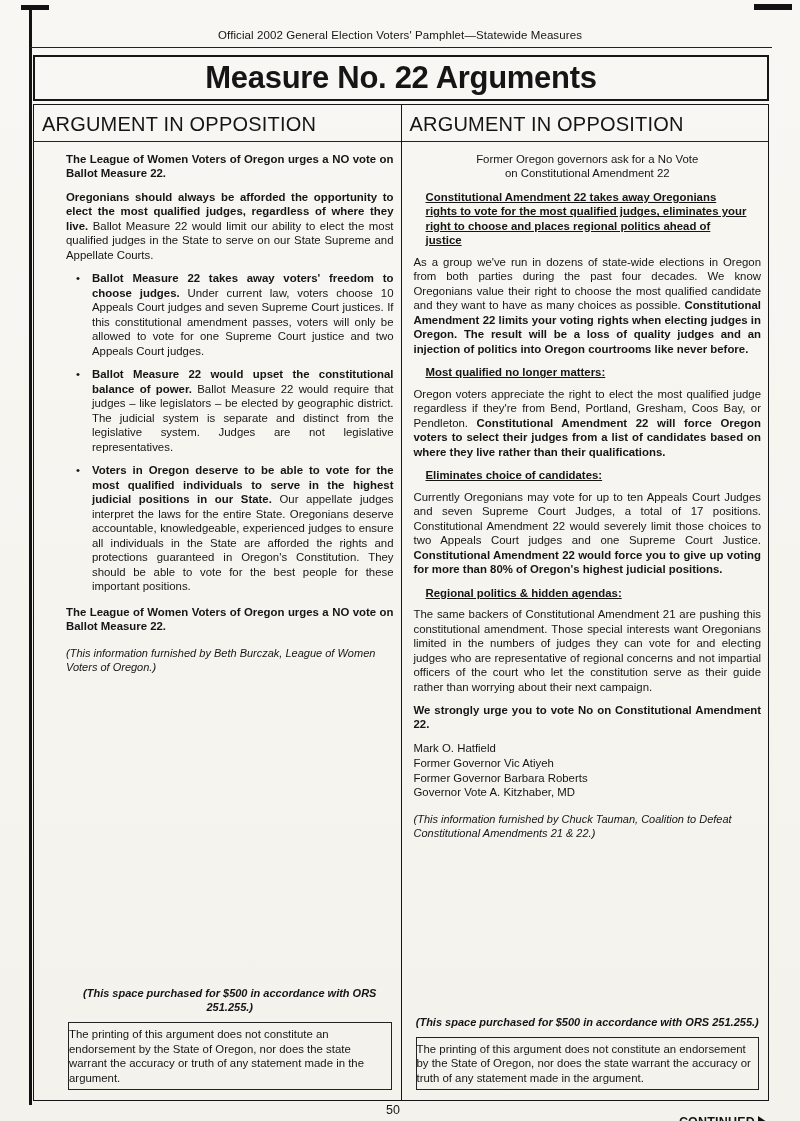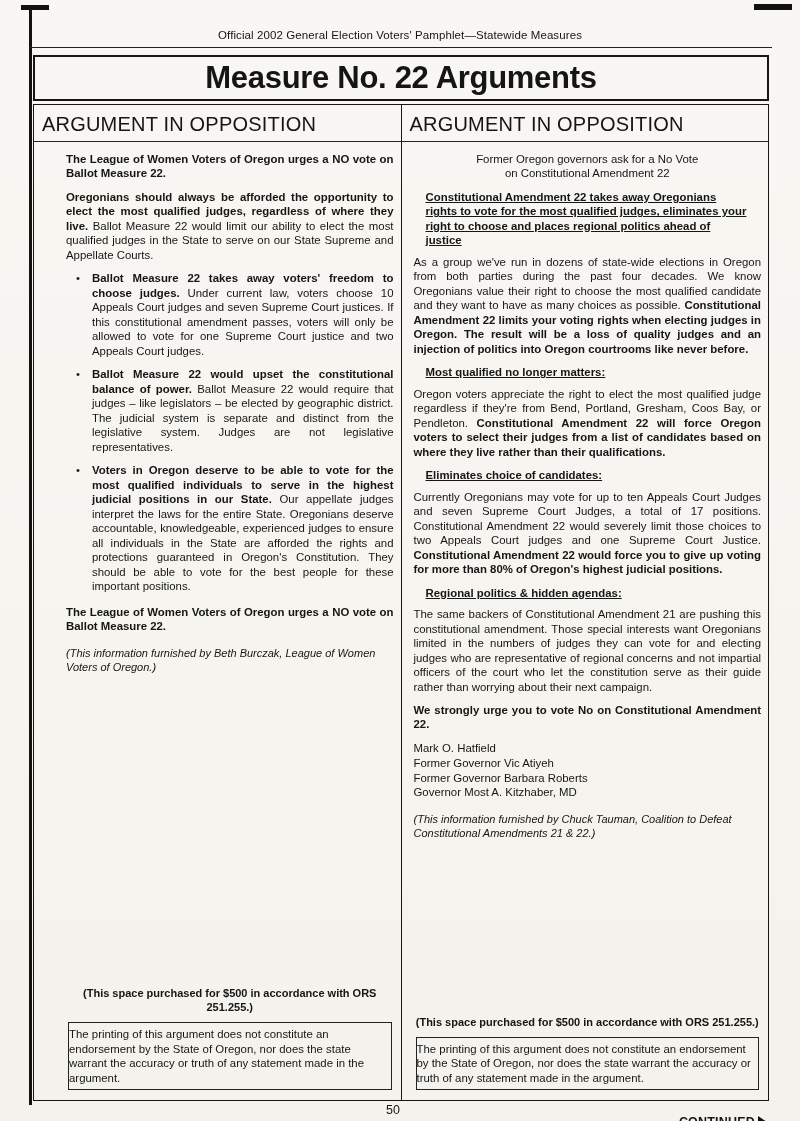--- a/index.html
+++ b/index.html
@@ -40,21 +40,21 @@
   .center{text-align:center;white-space:pre-line;}
   .sec-head{margin:0 12px 7px;font-weight:bold;text-decoration:underline;text-align:left;}
   .bullets{margin:0 0 2px;}
   .bullet{position:relative;margin:0 0 9px 10px;padding-left:16px;text-align:justify;}
   .bullet-dot{position:absolute;left:0;top:0;}
   .furnished{margin:4px 0 0;font-size:11px;font-style:italic;text-align:left;}
   .signatory{line-height:1.3;}
   .sign-block{margin:0 0 9px;}
 
   .spacer{flex:1;}
-  .purchase{font-size:11px;font-weight:bold;text-align:center;margin:0 2px 7px;}
+  .purchase{font-size:11px;font-weight:bold;font-style:italic;text-align:center;margin:0 2px 7px;}
   .disclaimer{border:1.5px solid #222;padding:4px 0;margin:0 2px 2px;text-align:left;}
 
   .footer{position:absolute;left:33px;right:31px;top:1101px;height:18px;font-size:12.5px;}
   .page-num{position:absolute;left:0;right:16px;top:2px;text-align:center;}
   .continued{position:absolute;right:2px;top:14px;display:flex;align-items:center;gap:3px;
     font-weight:bold;letter-spacing:.2px;}
   .cont-arrow{width:0;height:0;border-left:9px solid #111;
     border-top:6px solid transparent;border-bottom:6px solid transparent;display:inline-block;}
 </style>
 </head>
@@ -135,21 +135,21 @@
           <p class="para sec-head">Regional politics &amp; hidden agendas:</p>
 
           <p class="para">The same backers of Constitutional Amendment 21 are pushing this constitutional amendment. Those special interests want Oregonians limited in the numbers of judges they can vote for and electing judges who are representative of regional concerns and not impartial officers of the court who let the constitution serve as their guide rather than worrying about their next campaign.</p>
 
           <p class="para"><b>We strongly urge you to vote No on Constitutional Amendment 22.</b></p>
 
           <div class="sign-block">
             <div class="signatory">Mark O. Hatfield</div>
             <div class="signatory">Former Governor Vic Atiyeh</div>
             <div class="signatory">Former Governor Barbara Roberts</div>
-            <div class="signatory">Governor Most A. Kitzhaber, MD</div>
+            <div class="signatory">Governor Vote A. Kitzhaber, MD</div>
           </div>
 
           <p class="para furnished">(This information furnished by Chuck Tauman, Coalition to Defeat Constitutional Amendments 21 &amp; 22.)</p>
 
           <div class="spacer"></div>
 
           <div class="purchase">(This space purchased for $500 in accordance with ORS 251.255.)</div>
           <div class="disclaimer">
             <span>The printing of this argument does not constitute an endorsement by the State of Oregon, nor does the state warrant the accuracy or truth of any statement made in the argument.</span>
           </div>

